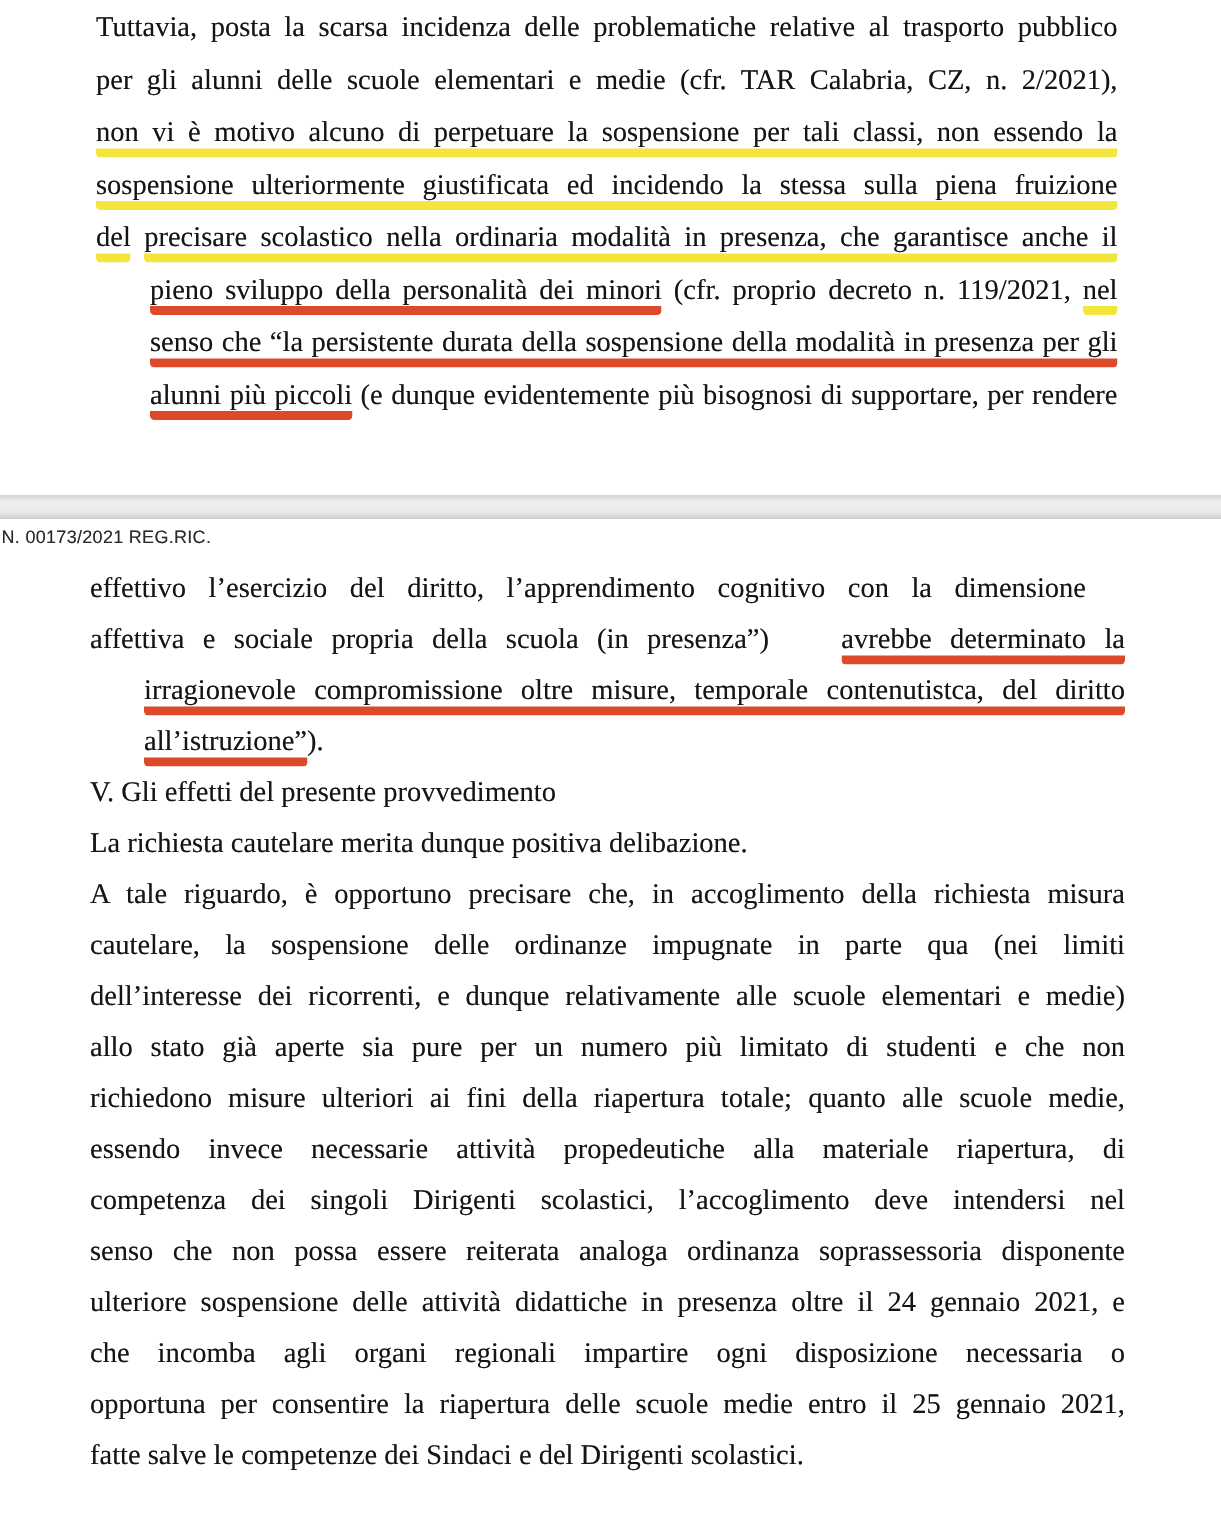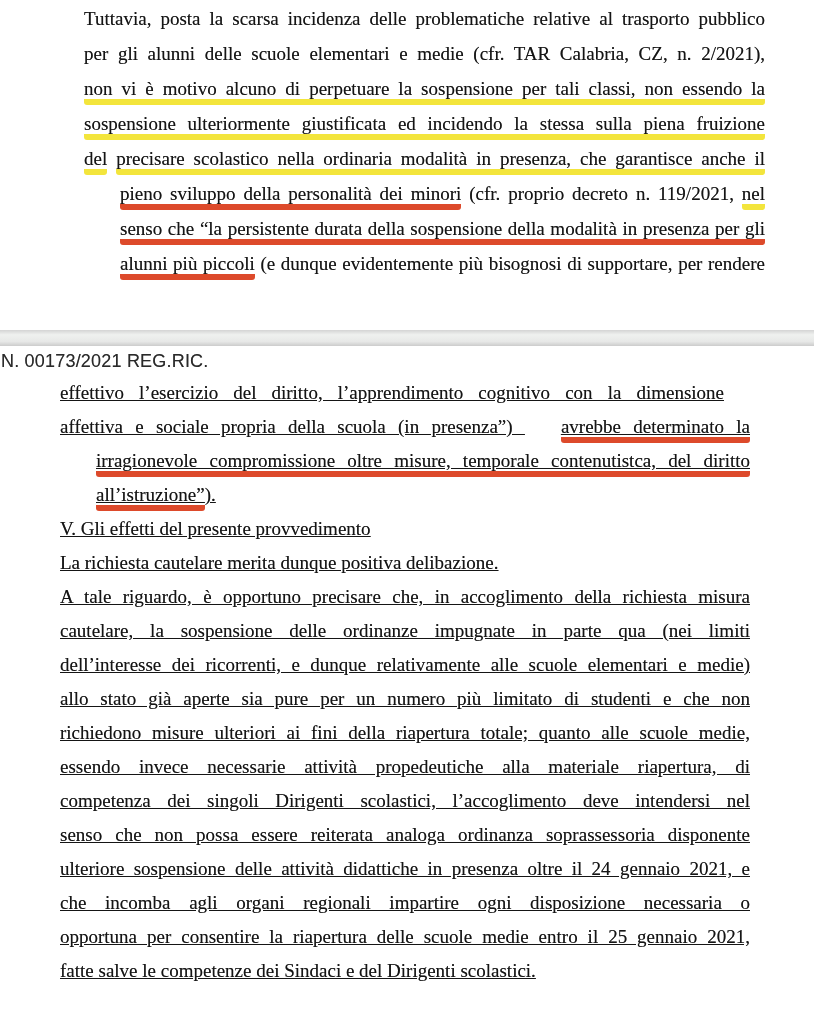--- a/index.html
+++ b/index.html
@@ -3,22 +3,22 @@
 <meta charset="utf-8">
 <style>
   html,body{margin:0;padding:0;}
   body{
     width:814px;height:1023px;position:relative;overflow:hidden;
     background:#ffffff;color:#151515;
     font-family:"Liberation Serif", serif;
     -webkit-font-smoothing:antialiased;
   }
   .block{position:absolute;}
-  .block1{top:1px;left:84px;width:681px;}
-  .block2{top:376px;left:60px;width:690px;text-decoration:underline;}
+  .block1{top:1px;left:64px;width:681px;}
+  .block2{top:376px;left:60px;width:690px;}
   .line{
     font-size:19px;line-height:35px;
     white-space:nowrap;
     text-align:justify;text-align-last:justify;
     word-spacing:-1.5px;
     text-shadow:0 0 .4px rgba(0,0,0,.5);
   }
   .block2 .line{line-height:34px;}
   .line.last{text-align-last:left;word-spacing:0;}
   .line.inset{padding-right:26px;}
@@ -32,21 +32,21 @@
     background:linear-gradient(var(--red),var(--red)) no-repeat 0 100%/100% 6px;
     margin-left:36px;
   }
   .pagebreak{
     position:absolute;top:330px;left:0;width:814px;height:16px;
     background:linear-gradient(180deg,#d4d4d4 0%,#eff1ef 30%,#e7e8e7 72%,#cccccc 100%);
   }
   .ref{
     position:absolute;top:351px;left:1px;
     font-family:"Liberation Sans", sans-serif;
-    font-size:18px;letter-spacing:.2px;color:#2a2a2a;
+    font-size:12px;letter-spacing:.2px;color:#2a2a2a;
     text-shadow:0 0 .3px rgba(0,0,0,.4);
   }
 </style>
 </head>
 <body style="--yellow: #f3e53c; --red: #dd4a2b;">
 
 <div class="block block1">
     <div class="line"><span>Tuttavia, posta la scarsa incidenza delle problematiche relative al trasporto pubblico</span></div>
     <div class="line"><span>per gli alunni delle scuole elementari e medie (cfr. TAR Calabria, CZ, n. 2/2021),</span></div>
     <div class="line"><span class="mark-yellow">non vi è motivo alcuno di perpetuare la sospensione per tali classi, non essendo la</span></div>

